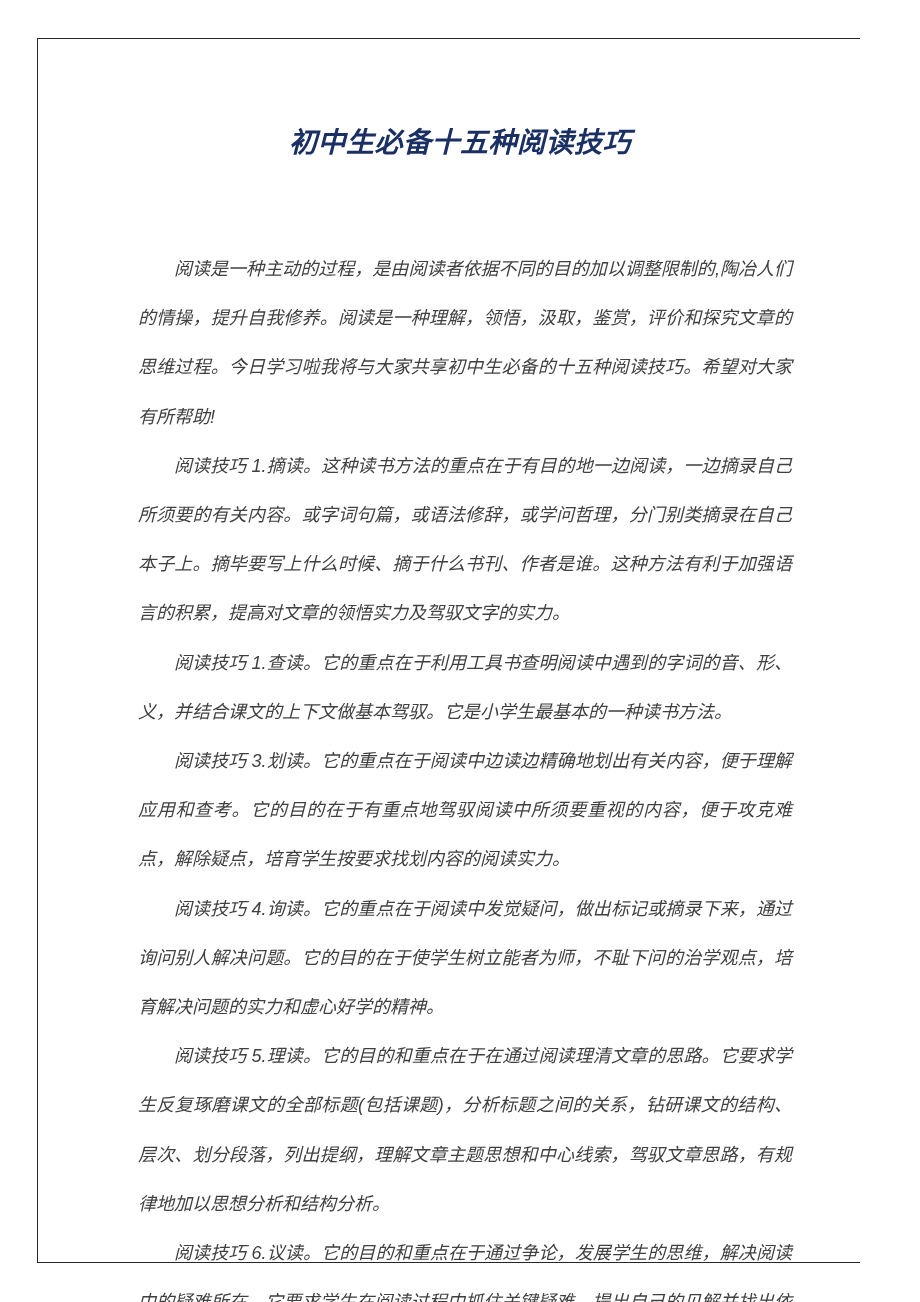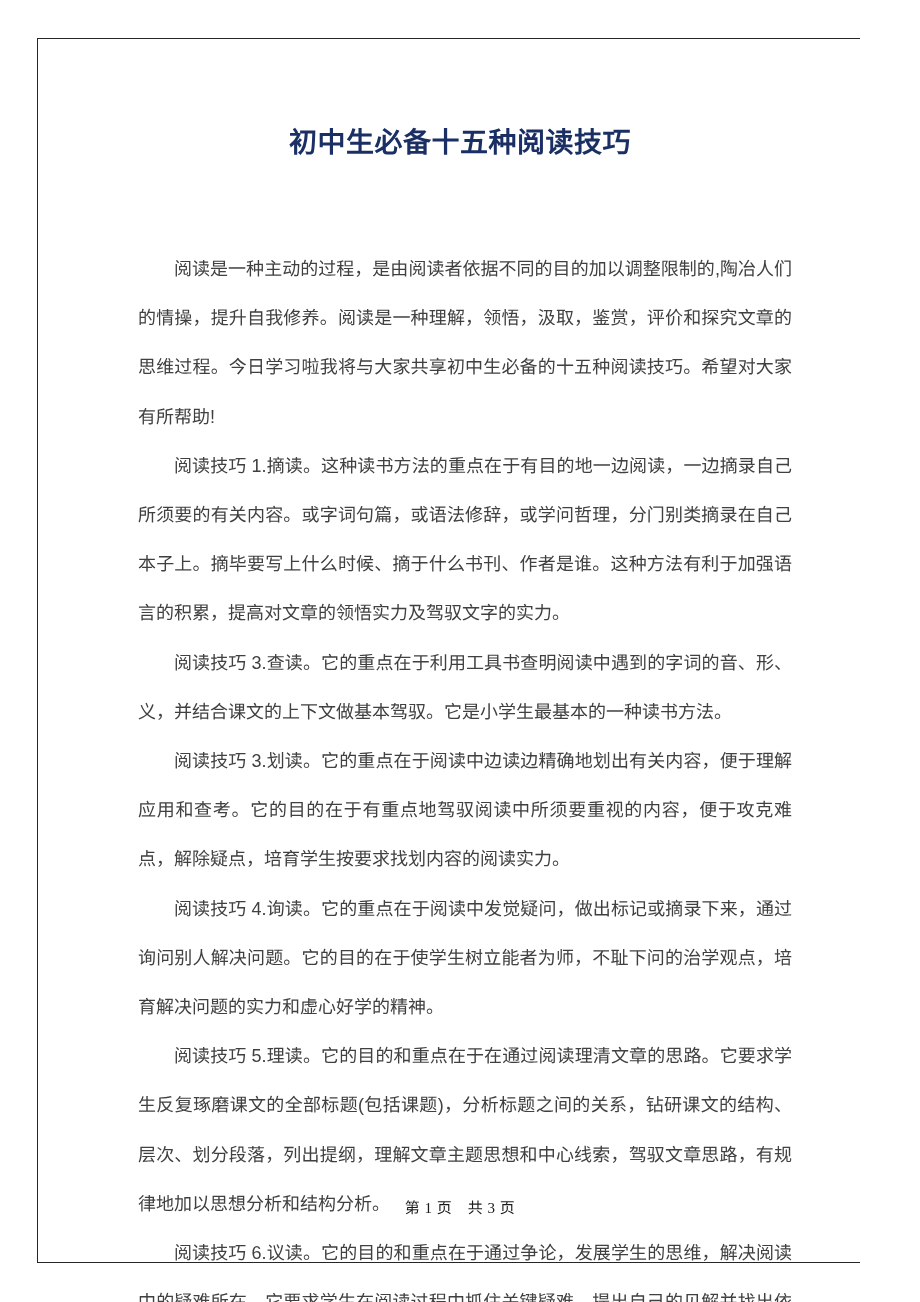--- a/index.html
+++ b/index.html
@@ -14,20 +14,21 @@
     font-family: "Liberation Sans", "DejaVu Sans", sans-serif;
     -webkit-font-smoothing: none;
   }
 
   .page {
     position: relative;
     width: 860px;
     height: 1302px;
     background: #ffffff;
     overflow: hidden;
+    font-style: italic;
   }
 
   
   .page-border {
     position: absolute;
     left: 37px;
     top: 38px;
     width: 846px;
     height: 1225px;
     border: 1px solid #262626;
@@ -100,23 +101,22 @@
 
   <div class="page-border"></div>
 
   <div class="content">
 
     <h1 class="doc-title">初中生必备十五种阅读技巧</h1>
 
     <div class="body-text">
       <p class="para">阅读是一种主动的过程，是由阅读者依据不同的目的加以调整限制的,陶冶人们的情操，提升自我修养。阅读是一种理解，领悟，汲取，鉴赏，评价和探究文章的思维过程。今日学习啦我将与大家共享初中生必备的十五种阅读技巧。希望对大家有所帮助!</p>
       <p class="para">阅读技巧 1.摘读。这种读书方法的重点在于有目的地一边阅读，一边摘录自己所须要的有关内容。或字词句篇，或语法修辞，或学问哲理，分门别类摘录在自己本子上。摘毕要写上什么时候、摘于什么书刊、作者是谁。这种方法有利于加强语言的积累，提高对文章的领悟实力及驾驭文字的实力。</p>
-      <p class="para">阅读技巧 3.查读。它的重点在于利用工具书查明阅读中遇到的字词的音、形、义，并结合课文的上下文做基本驾驭。它是小学生最基本的一种读书方法。</p>
+      <p class="para">阅读技巧 1.查读。它的重点在于利用工具书查明阅读中遇到的字词的音、形、义，并结合课文的上下文做基本驾驭。它是小学生最基本的一种读书方法。</p>
       <p class="para">阅读技巧 3.划读。它的重点在于阅读中边读边精确地划出有关内容，便于理解应用和查考。它的目的在于有重点地驾驭阅读中所须要重视的内容，便于攻克难点，解除疑点，培育学生按要求找划内容的阅读实力。</p>
       <p class="para">阅读技巧 4.询读。它的重点在于阅读中发觉疑问，做出标记或摘录下来，通过询问别人解决问题。它的目的在于使学生树立能者为师，不耻下问的治学观点，培育解决问题的实力和虚心好学的精神。</p>
       <p class="para">阅读技巧 5.理读。它的目的和重点在于在通过阅读理清文章的思路。它要求学生反复琢磨课文的全部标题(包括课题)，分析标题之间的关系，钻研课文的结构、层次、划分段落，列出提纲，理解文章主题思想和中心线索，驾驭文章思路，有规律地加以思想分析和结构分析。</p>
       <p class="para">阅读技巧 6.议读。它的目的和重点在于通过争论，发展学生的思维，解决阅读中的疑难所在。它要求学生在阅读过程中抓住关键疑难，提出自己的见解并找出依据，然后与同学、老</p>
     </div>
 
-    <div class="page-footer">第 1 页　共 3 页</div>
 
   </div>
 </div>
 
 </body></html>

